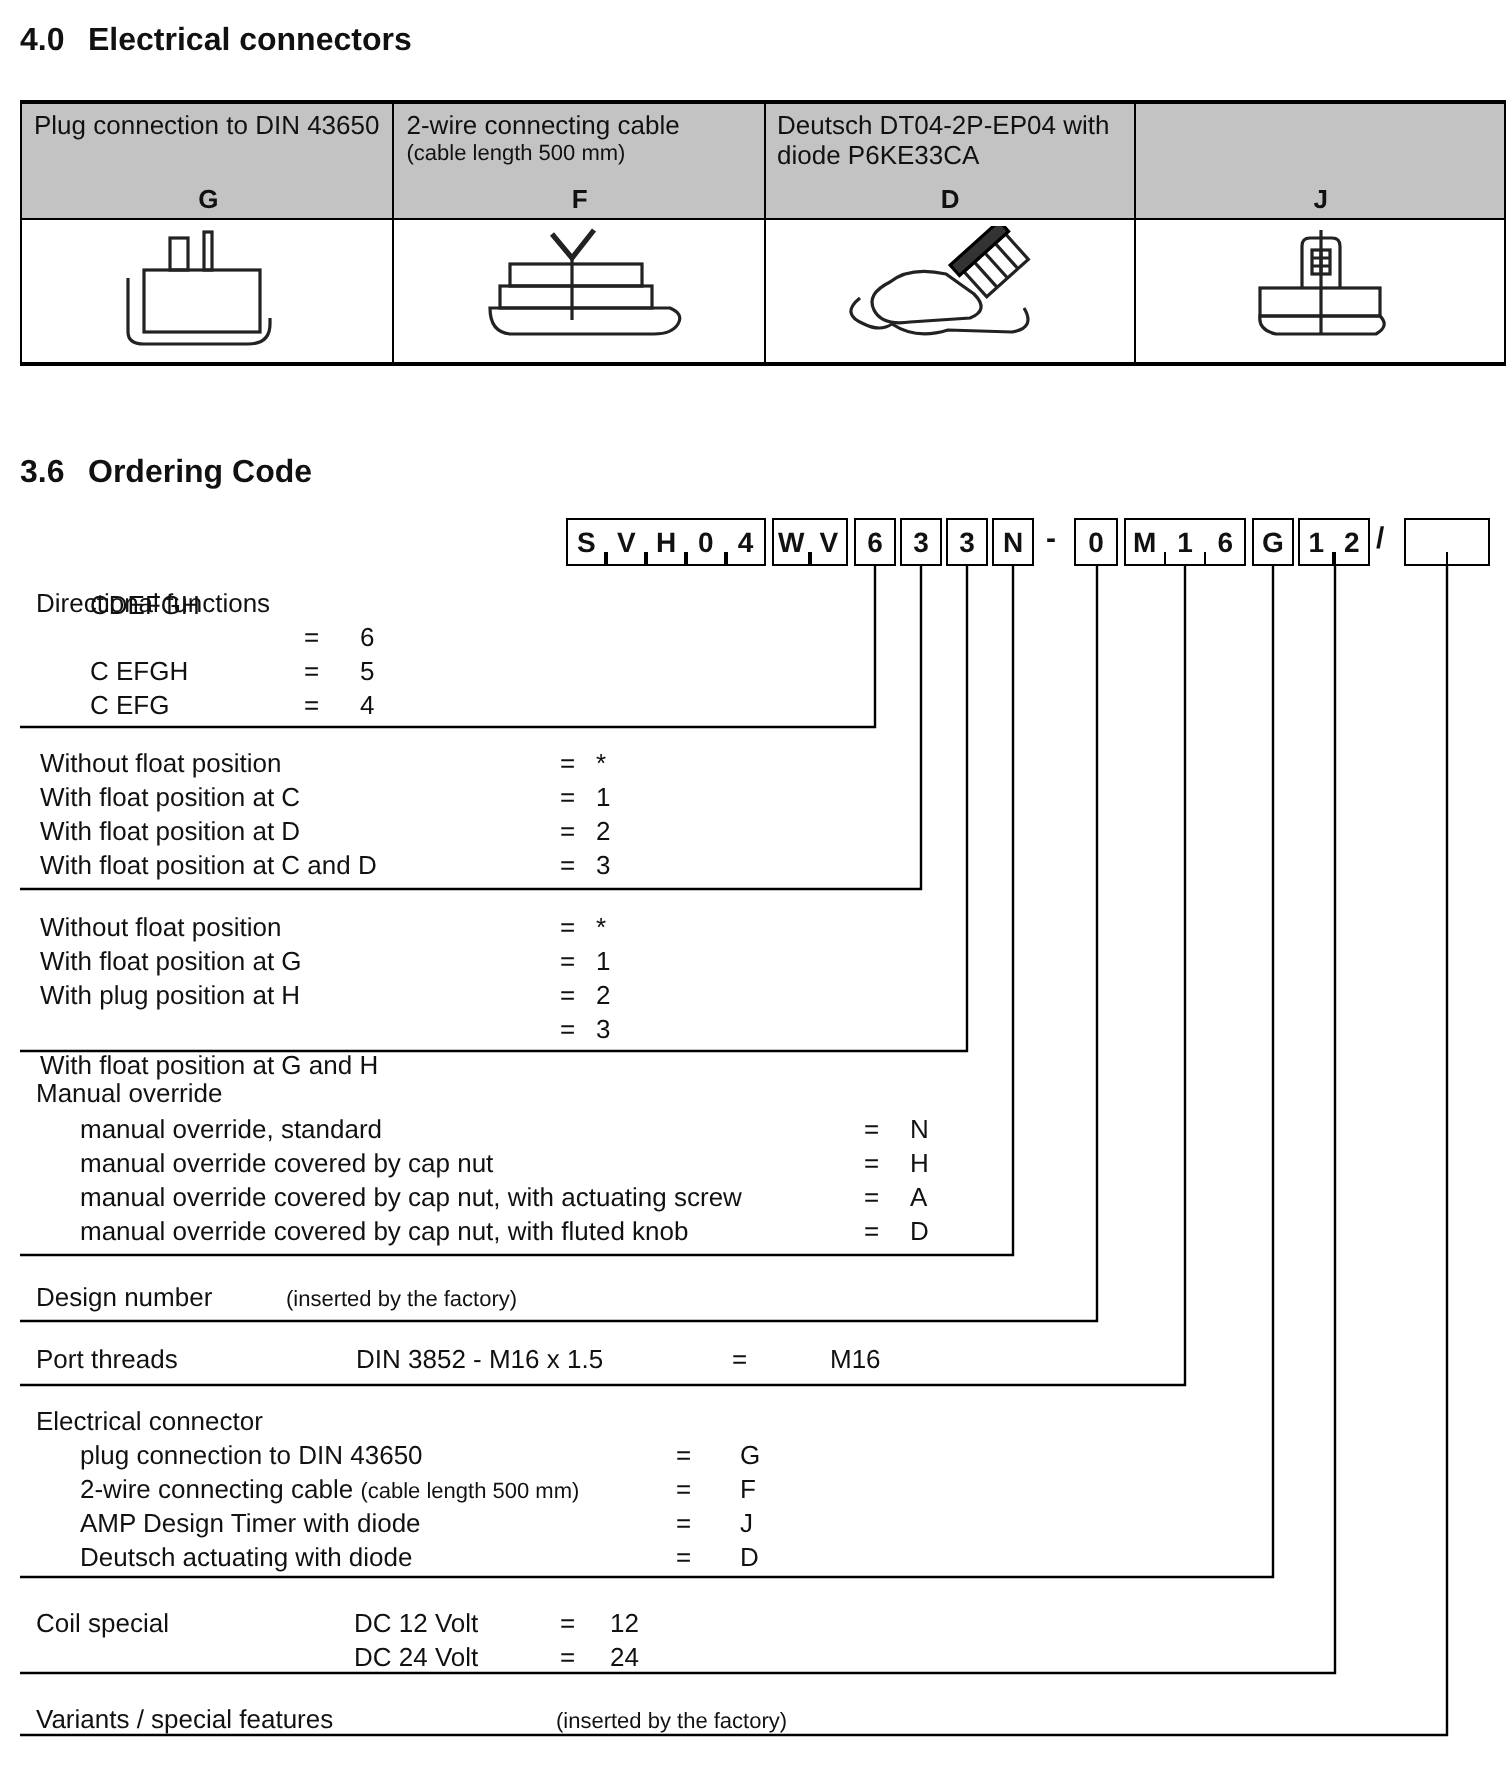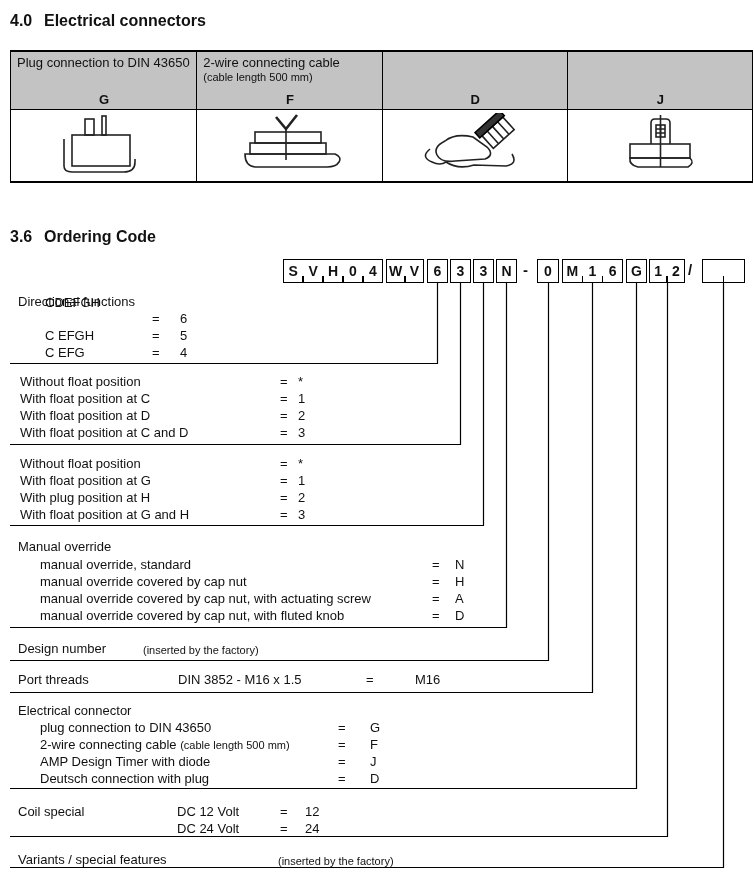--- a/index.html
+++ b/index.html
@@ -40,20 +40,21 @@
   <div class="chead">
     <div>Plug connection to DIN 43650</div>
     <div class="cletter">G</div>
   </div>
   <div class="chead bl">
     <div>2-wire connecting cable</div>
     <div class="sm">(cable length 500 mm)</div>
     <div class="cletter">F</div>
   </div>
   <div class="chead bl">
+    <div>Deutsch DT04-2P-EP04 with diode P6KE33CA</div>
     <div class="cletter">D</div>
   </div>
   <div class="chead bl">
     <div class="cletter">J</div>
   </div>
 
   <div class="cimg">
     <svg width="150" height="66" viewBox="0 0 150 66">
       <rect x="56" y="6" width="9" height="16"></rect>
       <rect x="73" y="3" width="4" height="19"></rect>
@@ -190,21 +191,21 @@
 
 <div class="t" style="left:20px;top:456px">Without float position</div>
 <div class="t" style="left:280px;top:456px">=</div>
 <div class="t" style="left:298px;top:456px">*</div>
 <div class="t" style="left:20px;top:473px">With float position at G</div>
 <div class="t" style="left:280px;top:473px">=</div>
 <div class="t" style="left:298px;top:473px">1</div>
 <div class="t" style="left:20px;top:490px">With plug position at H</div>
 <div class="t" style="left:280px;top:490px">=</div>
 <div class="t" style="left:298px;top:490px">2</div>
-<div class="t" style="left:20px;top:507px">With float position at G and H</div>
+<div class="t" style="left:20px;top:525px">With float position at G and H</div>
 <div class="t" style="left:280px;top:507px">=</div>
 <div class="t" style="left:298px;top:507px">3</div>
 
 <div class="t" style="left:18px;top:539px">Manual override</div>
 <div class="t" style="left:40px;top:557px">manual override, standard</div>
 <div class="t" style="left:432px;top:557px">=</div>
 <div class="t" style="left:455px;top:557px">N</div>
 <div class="t" style="left:40px;top:574px">manual override covered by cap nut</div>
 <div class="t" style="left:432px;top:574px">=</div>
 <div class="t" style="left:455px;top:574px">H</div>
@@ -226,21 +227,21 @@
 <div class="t" style="left:18px;top:703px">Electrical connector</div>
 <div class="t" style="left:40px;top:720px">plug connection to DIN 43650</div>
 <div class="t" style="left:338px;top:720px">=</div>
 <div class="t" style="left:370px;top:720px">G</div>
 <div class="t" style="left:40px;top:737px"><span>2-wire connecting cable</span> <span class="sm">(cable length 500 mm)</span></div>
 <div class="t" style="left:338px;top:737px">=</div>
 <div class="t" style="left:370px;top:737px">F</div>
 <div class="t" style="left:40px;top:754px">AMP Design Timer with diode</div>
 <div class="t" style="left:338px;top:754px">=</div>
 <div class="t" style="left:370px;top:754px">J</div>
-<div class="t" style="left:40px;top:771px">Deutsch connection with plug</div>
+<div class="t" style="left:40px;top:771px">Deutsch actuating with diode</div>
 <div class="t" style="left:338px;top:771px">=</div>
 <div class="t" style="left:370px;top:771px">D</div>
 
 <div class="t" style="left:18px;top:804px">Coil special</div>
 <div class="t" style="left:177px;top:804px">DC 12 Volt</div>
 <div class="t" style="left:280px;top:804px">=</div>
 <div class="t" style="left:305px;top:804px">12</div>
 <div class="t" style="left:177px;top:821px">DC 24 Volt</div>
 <div class="t" style="left:280px;top:821px">=</div>
 <div class="t" style="left:305px;top:821px">24</div>

